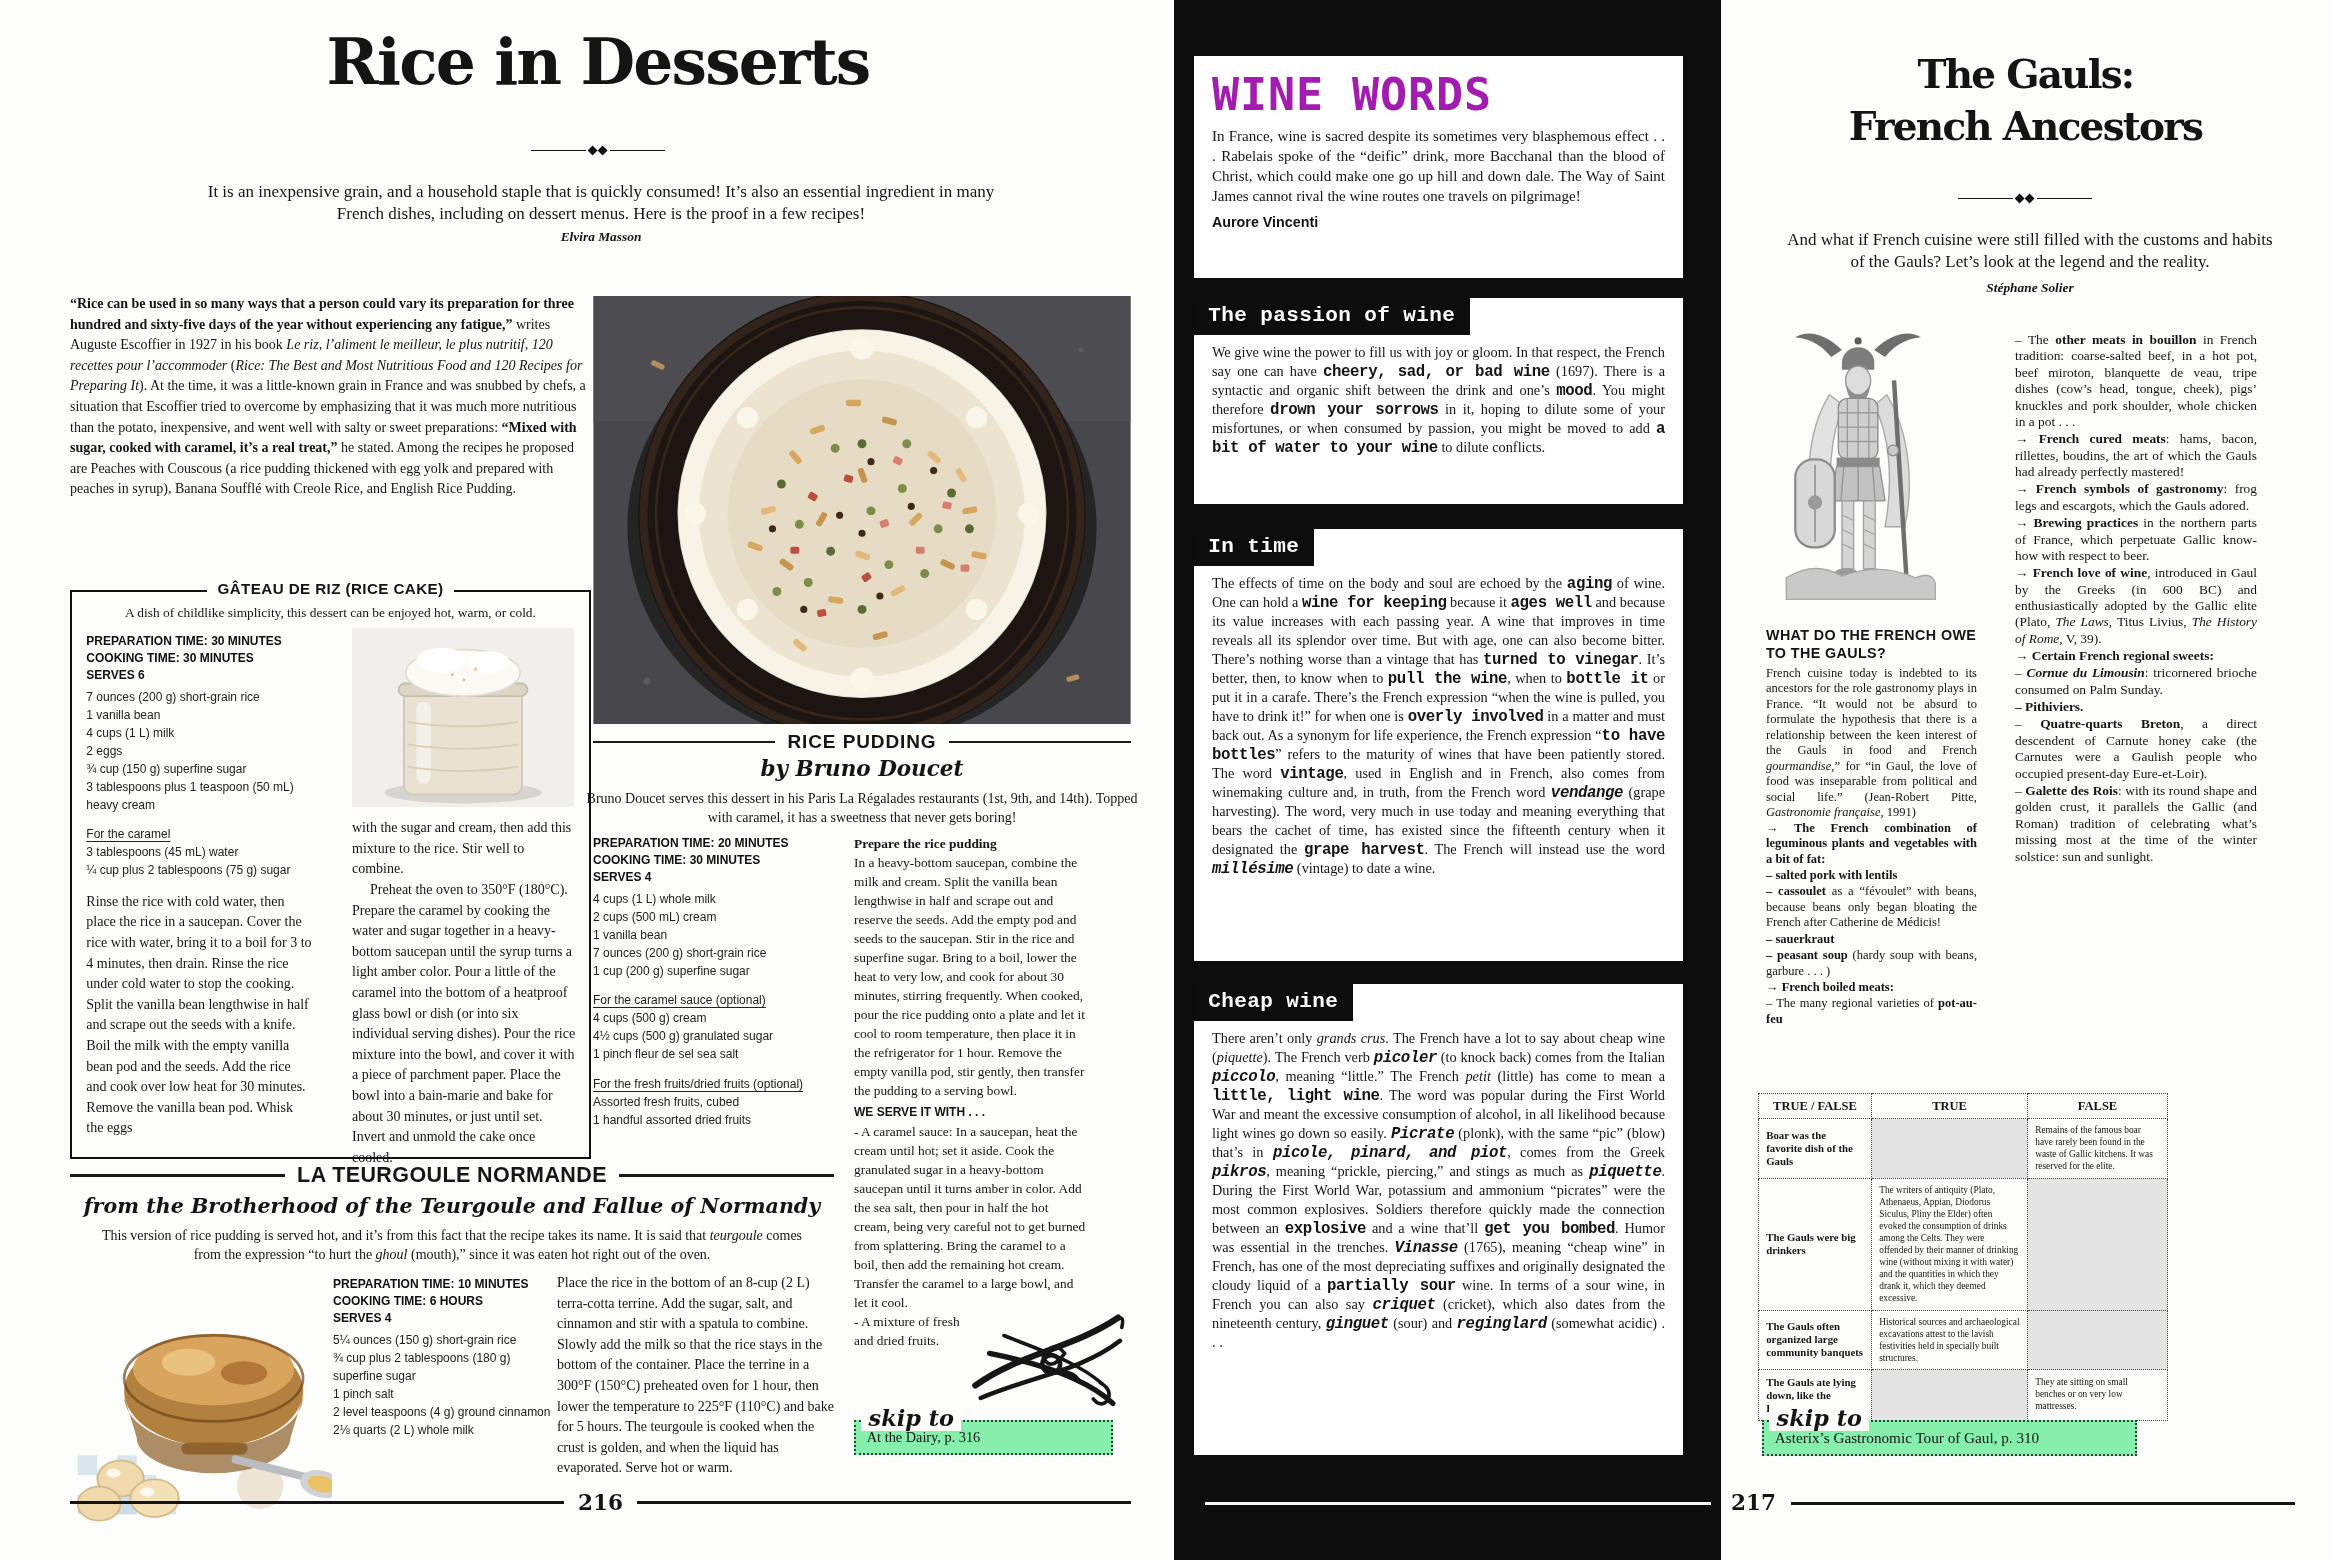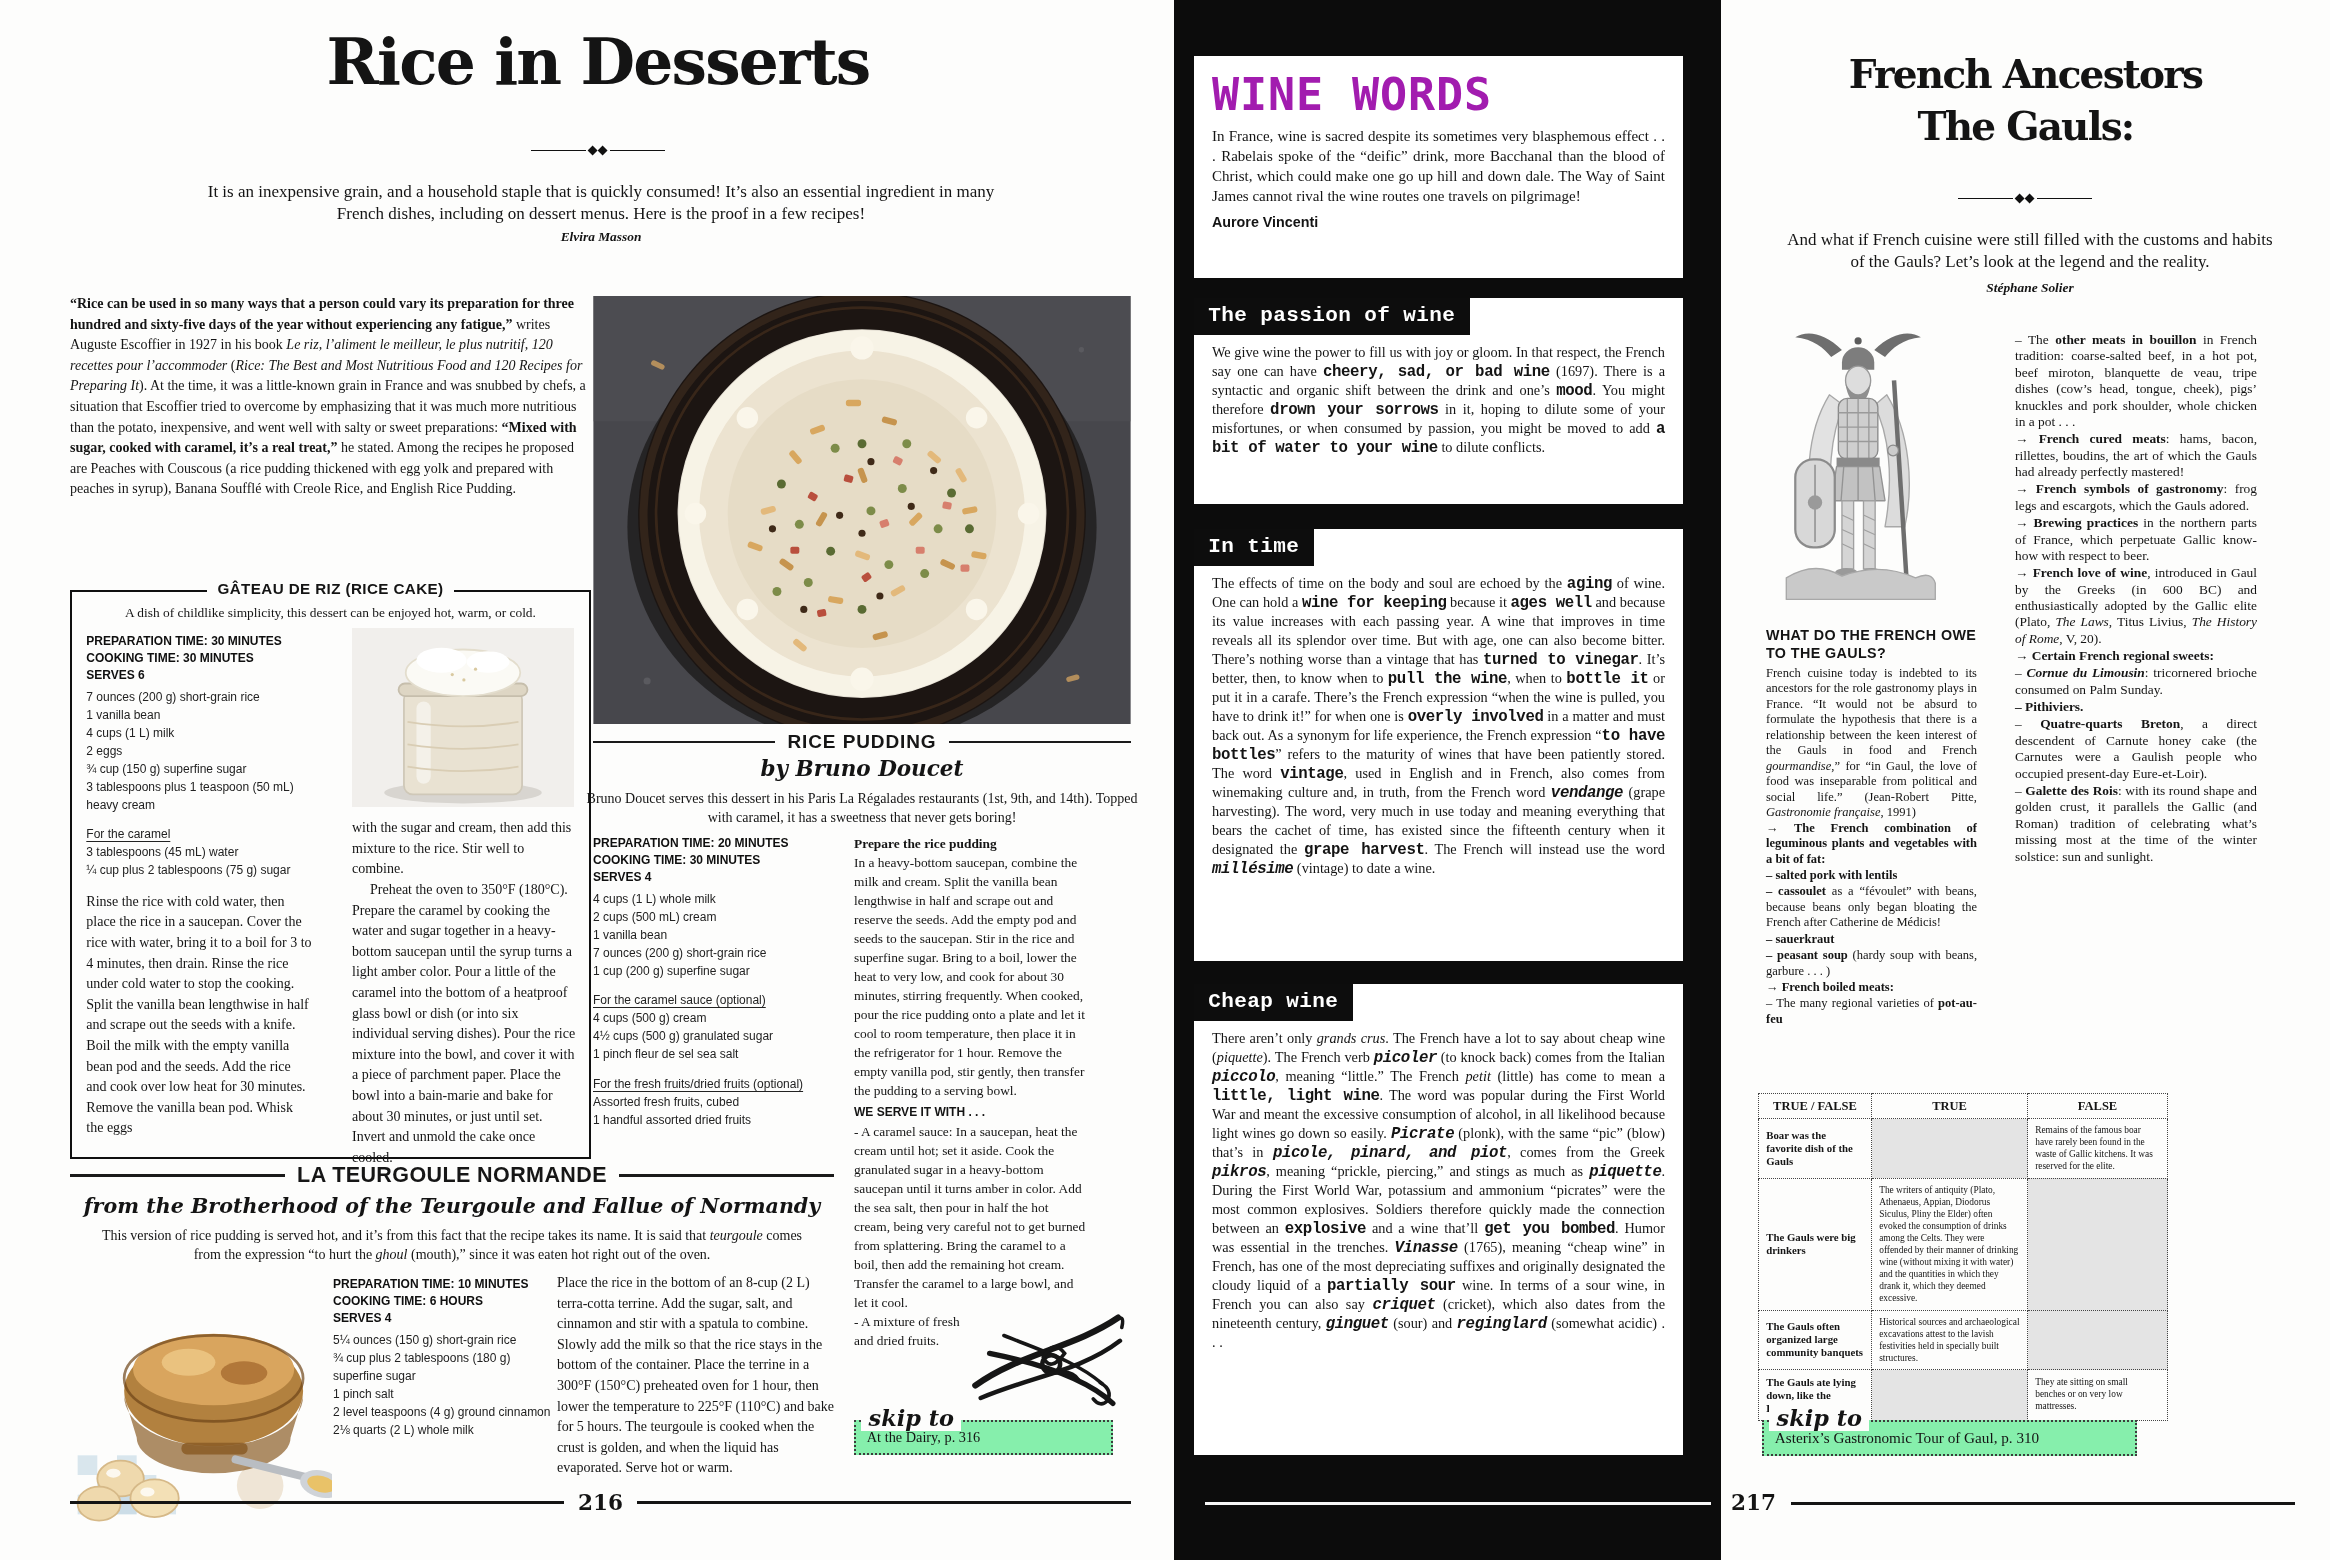--- a/index.html
+++ b/index.html
@@ -355,22 +355,22 @@
     <div class="wlabel">In time</div>
     <div class="wbody"><span>The effects of time on the body and soul are echoed by the </span><span class="s-m">aging</span><span> of wine. One can hold a </span><span class="s-m">wine for keeping</span><span> because it </span><span class="s-m">ages well</span><span> and because its value increases with each passing year. A wine that improves in time reveals all its splendor over time. But with age, one can also become bitter. There’s nothing worse than a vintage that has </span><span class="s-m">turned to vinegar</span><span>. It’s better, then, to know when to </span><span class="s-m">pull the wine</span><span>, when to </span><span class="s-m">bottle it</span><span> or put it in a carafe. There’s the French expression “when the wine is pulled, you have to drink it!” for when one is </span><span class="s-m">overly involved</span><span> in a matter and must back out. As a synonym for life experience, the French expression “</span><span class="s-m">to have bottles</span><span>” refers to the maturity of wines that have been patiently stored. The word </span><span class="s-m">vintage</span><span>, used in English and in French, also comes from winemaking culture and, in truth, from the French word </span><span class="s-mi">vendange</span><span> (grape harvesting). The word, very much in use today and meaning everything that bears the cachet of time, has existed since the fifteenth century when it designated the </span><span class="s-m">grape harvest</span><span>. The French will instead use the word </span><span class="s-mi">millésime</span><span> (vintage) to date a wine.</span></div>
   </div>
 
   <div class="wbox" style="top:984px;min-height:471px;">
     <div class="wlabel">Cheap wine</div>
     <div class="wbody"><span>There aren’t only </span><span class="s-i">grands crus</span><span>. The French have a lot to say about cheap wine (</span><span class="s-i">piquette</span><span>). The French verb </span><span class="s-mi">picoler</span><span> (to knock back) comes from the Italian </span><span class="s-mi">piccolo</span><span>, meaning “little.” The French </span><span class="s-i">petit</span><span> (little) has come to mean a </span><span class="s-m">little, light wine</span><span>. The word was popular during the First World War and meant the excessive consumption of alcohol, in all likelihood because light wines go down so easily. </span><span class="s-mi">Picrate</span><span> (plonk), with the same “pic” (blow) that’s in </span><span class="s-mi">picole, pinard, and piot</span><span>, comes from the Greek </span><span class="s-mi">pikros</span><span>, meaning “prickle, piercing,” and stings as much as </span><span class="s-mi">piquette</span><span>. During the First World War, potassium and ammonium “picrates” were the most common explosives. Soldiers therefore quickly made the connection between an </span><span class="s-m">explosive</span><span> and a wine that’ll </span><span class="s-m">get you bombed</span><span>. Humor was essential in the trenches. </span><span class="s-mi">Vinasse</span><span> (1765), meaning “cheap wine” in French, has one of the most depreciating suffixes and originally designated the cloudy liquid of a </span><span class="s-m">partially sour</span><span> wine. In terms of a sour wine, in French you can also say </span><span class="s-mi">criquet</span><span> (cricket), which also dates from the nineteenth century, </span><span class="s-mi">ginguet</span><span> (sour) and </span><span class="s-mi">reginglard</span><span> (somewhat acidic) . . .</span></div>
   </div>
 
   <div class="abs big-title" style="left:1721px;top:48px;width:609px;font-size:39px;line-height:52px;">
+    <div>The Gauls:</div>
     <div>French Ancestors</div>
-    <div>The Gauls:</div>
   </div>
 
   <div class="abs orn" style="left:1958px;top:195px;width:134px;">
     <span class="ol"></span>
       <span class="od"></span>
       <span class="od"></span>
       <span class="ol"></span>
   </div>
 
   <div class="abs center" style="left:1779px;top:229px;width:502px;font-size:17px;line-height:22.4px;">And what if French cuisine were still filled with the customs and habits of the Gauls? Let’s look at the legend and the reality.</div>
@@ -417,21 +417,21 @@
     <div class="g-small g-item"><span class="s-b">– peasant soup</span><span> (hardy soup with beans, garbure . . . )</span></div>
     <div class="g-small g-item"><span class="s-b">→ French boiled meats:</span></div>
     <div class="g-small g-item"><span>– The many regional varieties of </span><span class="s-b">pot-au-feu</span></div>
   </div>
 
   <div class="abs" style="left:2015px;top:332px;width:242px;">
     <div class="gr-small g-item"><span>– The </span><span class="s-b">other meats in bouillon</span><span> in French tradition: coarse-salted beef, in a hot pot, beef miroton, blanquette de veau, tripe dishes (cow’s head, tongue, cheek), pigs’ knuckles and pork shoulder, whole chicken in a pot . . .</span></div>
     <div class="gr-small g-item"><span>→ </span><span class="s-b">French cured meats</span><span>: hams, bacon, rillettes, boudins, the art of which the Gauls had already perfectly mastered!</span></div>
     <div class="gr-small g-item"><span>→ </span><span class="s-b">French symbols of gastronomy</span><span>: frog legs and escargots, which the Gauls adored.</span></div>
     <div class="gr-small g-item"><span>→ </span><span class="s-b">Brewing practices</span><span> in the northern parts of France, which perpetuate Gallic know-how with respect to beer.</span></div>
-    <div class="gr-small g-item"><span>→ </span><span class="s-b">French love of wine</span><span>, introduced in Gaul by the Greeks (in 600 BC) and enthusiastically adopted by the Gallic elite (Plato, </span><span class="s-i">The Laws</span><span>, Titus Livius, </span><span class="s-i">The History of Rome</span><span>, V, 20).</span></div>
+    <div class="gr-small g-item"><span>→ </span><span class="s-b">French love of wine</span><span>, introduced in Gaul by the Greeks (in 600 BC) and enthusiastically adopted by the Gallic elite (Plato, </span><span class="s-i">The Laws</span><span>, Titus Livius, </span><span class="s-i">The History of Rome</span><span>, V, 39).</span></div>
     <div class="gr-small g-item"><span>→ </span><span class="s-b">Certain French regional sweets:</span></div>
     <div class="gr-small g-item"><span>– </span><span class="s-bi">Cornue du Limousin</span><span>: tricornered brioche consumed on Palm Sunday.</span></div>
     <div class="gr-small g-item"><span class="s-b">– Pithiviers.</span></div>
     <div class="gr-small g-item"><span>– </span><span class="s-b">Quatre-quarts Breton</span><span>, a direct descendent of Carnute honey cake (the Carnutes were a Gaulish people who occupied present-day Eure-et-Loir).</span></div>
     <div class="gr-small g-item"><span>– </span><span class="s-b">Galette des Rois</span><span>: with its round shape and golden crust, it parallels the Gallic (and Roman) tradition of celebrating what’s missing most at the time of the winter solstice: sun and sunlight.</span></div>
   </div>
 
   <table class="tf abs" style="left:1758px;top:1093px;width:409px;">
     <colgroup>
         <col style="width:113px;">

